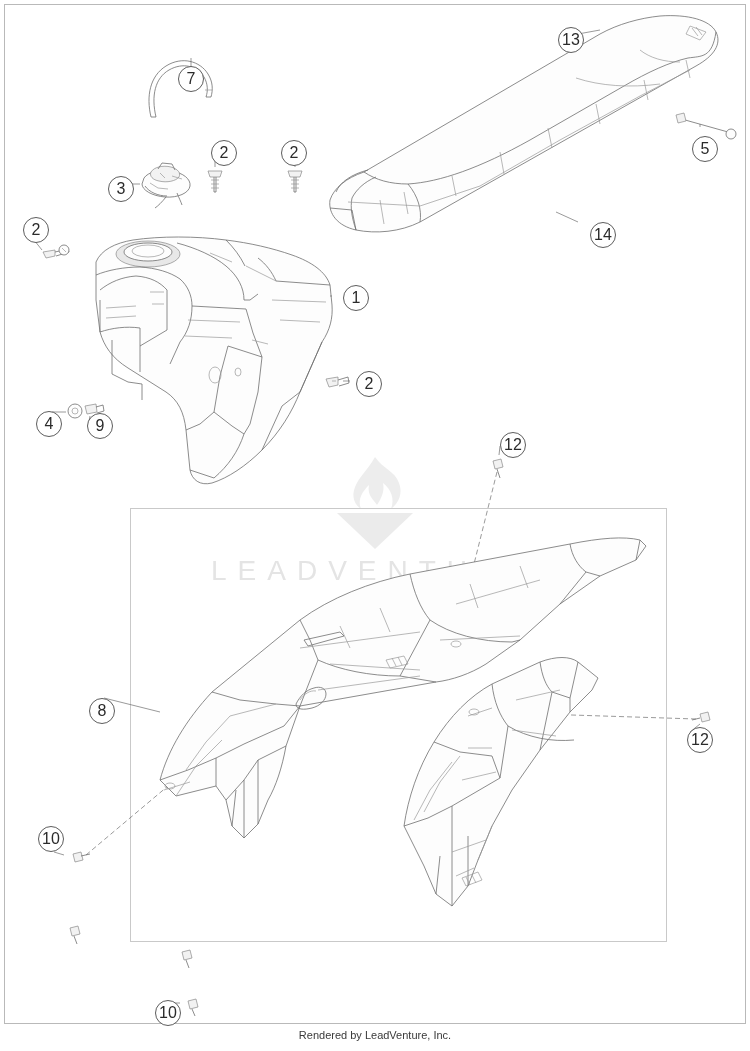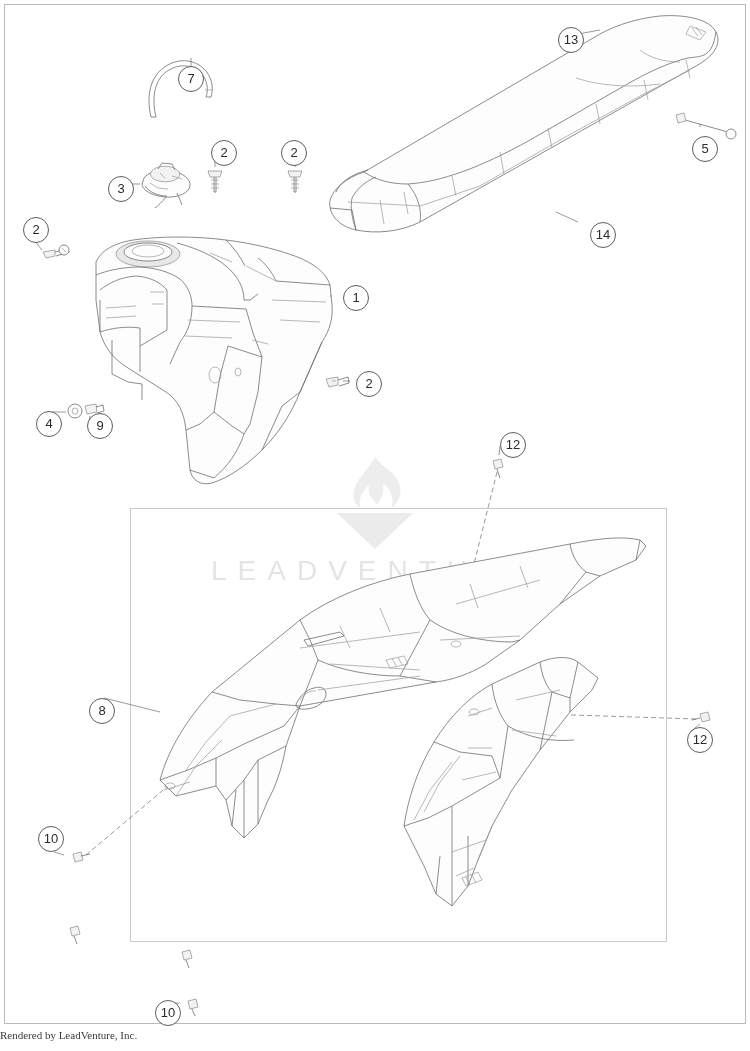--- a/index.html
+++ b/index.html
@@ -35,34 +35,35 @@
     overflow: visible;
   }
   .callout {
     position: absolute;
     width: 26px;
     height: 26px;
     border: 1px solid #5d5d5d;
     border-radius: 50%;
     background: #ffffff;
     color: #2b2b2b;
-    font-size: 13px;
+    font-size: 16px;
     line-height: 24px;
     text-align: center;
     box-sizing: border-box;
     font-family: "Liberation Sans", sans-serif;
   }
   .footer-text {
     position: absolute;
     left: 0;
     top: 1029px;
     width: 750px;
+    text-align: center;
     font-size: 11px;
     color: #3a3a3a;
-    font-family: Liberation Serif, serif;
+    font-family: Liberation Sans, sans-serif;
   }
   .watermark {
     position: absolute;
     left: 0;
     top: 455px;
     width: 750px;
     text-align: center;
     color: #e9e9e9;
     pointer-events: none;
     user-select: none;

